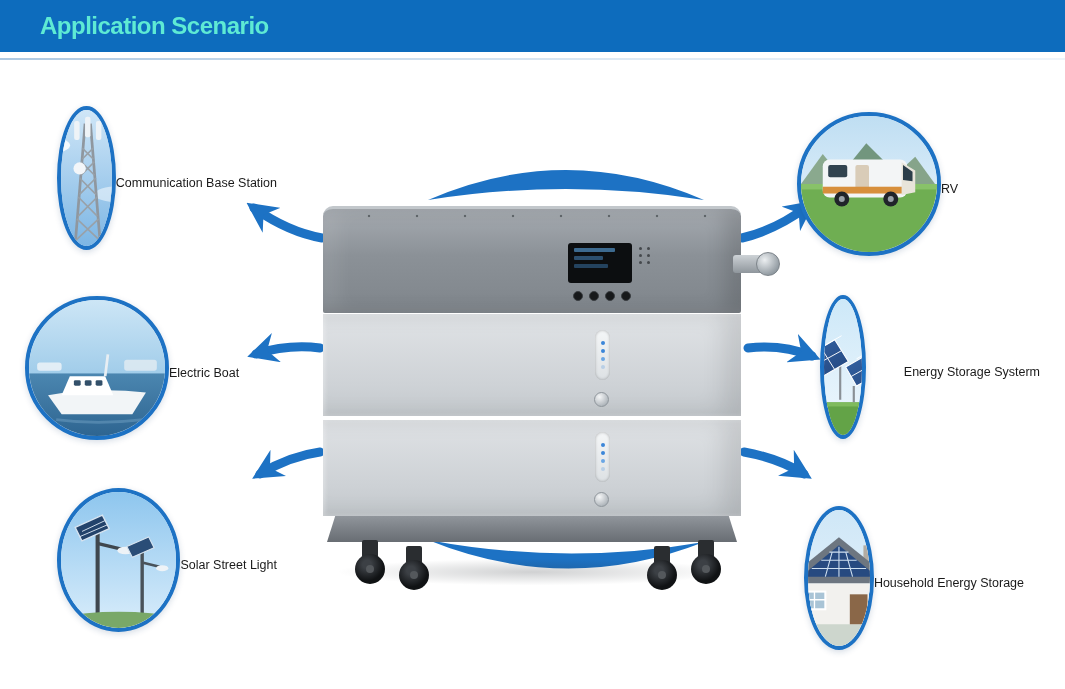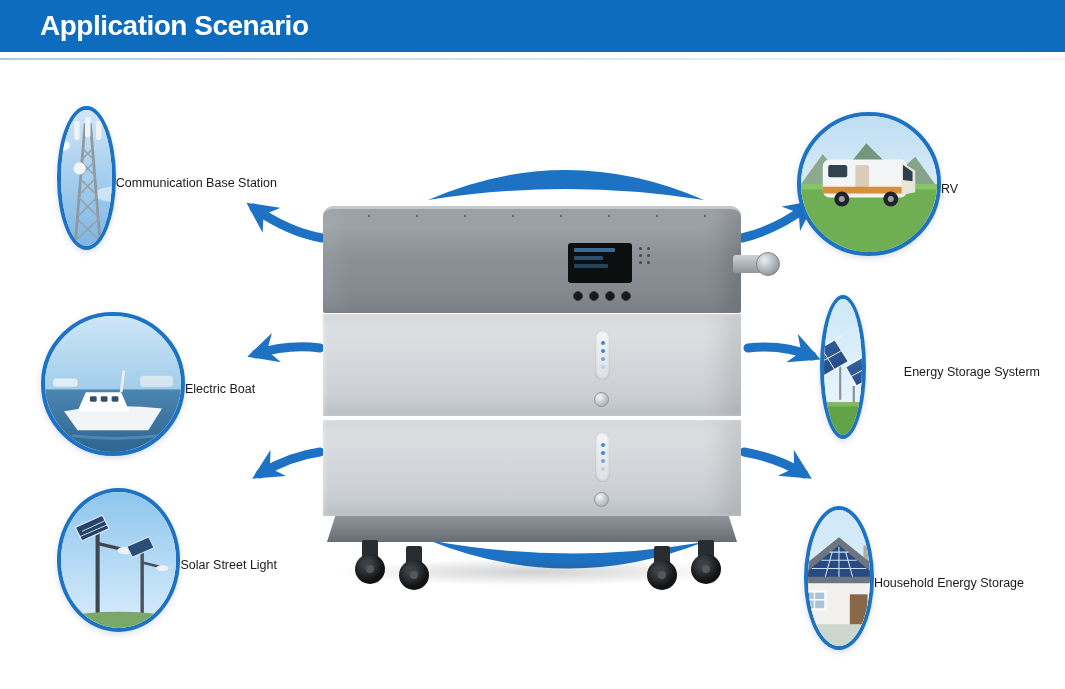--- a/index.html
+++ b/index.html
@@ -1,20 +1,20 @@
 <!DOCTYPE html>
 <html><head>
 <meta charset="utf-8">
 <style>
   html,body{margin:0;padding:0;background:#fff;font-family:"Liberation Sans",sans-serif;}
   .page{position:relative;width:1065px;height:689px;background:#ffffff;overflow:hidden;}
 
   
   .header{position:absolute;top:0;left:0;right:0;height:52px;background:#0d6cbd;display:flex;align-items:center;padding:0 40px;box-sizing:border-box;}
-  .header h1{margin:0;color:#ffffff;font-size:28px;font-weight:700;letter-spacing:-0.5px;}
+  .header h1{margin:0;color:#5eead4;font-size:24px;font-weight:700;letter-spacing:-0.5px;}
   .divider{position:absolute;top:58px;left:0;right:0;height:2px;background:linear-gradient(90deg,#aec9e2,#dfeaf4 60%,#eef4fa);}
 
   
   .arrows{position:absolute;inset:0;width:1065px;height:689px;pointer-events:none;}
 
   
   .scenario{position:absolute;width:220px;display:flex;flex-direction:row;align-items:center;}
   .circle{width:136px;height:136px;border-radius:50%;border:4px solid #1d72c4;overflow:hidden;background:#dceaf5;box-shadow:0 2px 6px rgba(20,60,110,.18);}
   .circle svg{width:100%;height:100%;display:block;}
   .scenario figcaption{margin-top:10px;font-size:12.5px;color:#1a1a1a;text-align:center;white-space:nowrap;}
@@ -181,21 +181,21 @@
         </g>
         <rect x="41" y="8" width="4" height="14" rx="1.5" fill="#eef3f7"></rect>
         <rect x="49" y="5" width="4" height="15" rx="1.5" fill="#eef3f7"></rect>
         <rect x="57" y="8" width="4" height="14" rx="1.5" fill="#eef3f7"></rect>
         <circle cx="45" cy="43" r="4.5" fill="#f3f6f9"></circle>
       </svg>
     </div>
     <figcaption>Communication Base Station</figcaption>
   </figure>
 
-  <figure class="scenario s-boat" style="margin:16px;">
+  <figure class="scenario s-boat" style="margin:0;">
     <div class="circle">
       <svg viewBox="0 0 100 100" preserveAspectRatio="xMidYMid slice">
         <defs>
           <linearGradient id="g-sky-boat" x1="0" y1="0" x2="0" y2="1">
             <stop offset="0" stop-color="#cde6f6"></stop>
               <stop offset="1" stop-color="#9ecbe9"></stop>
             </linearGradient>
           <linearGradient id="g-sea-boat" x1="0" y1="0" x2="0" y2="1">
             <stop offset="0" stop-color="#4b86b0"></stop>
               <stop offset="1" stop-color="#2e6591"></stop>

